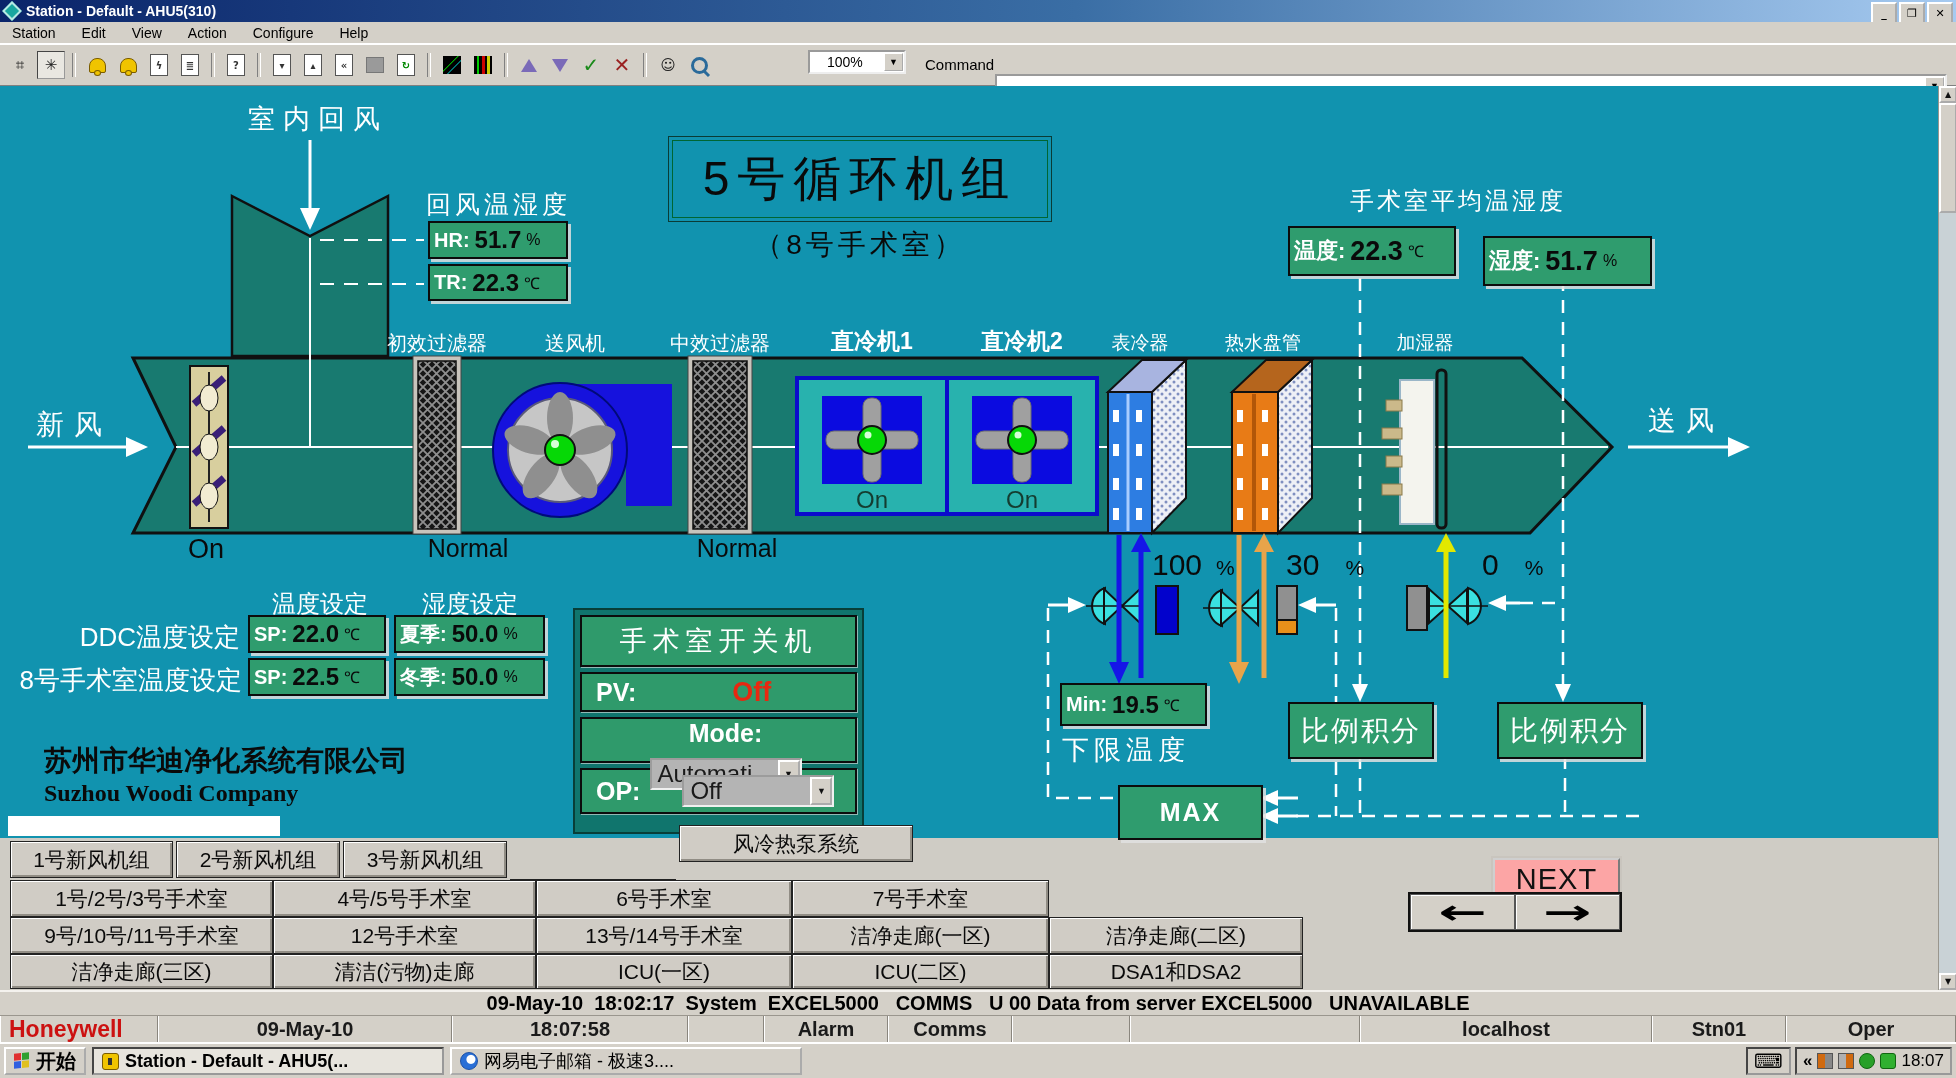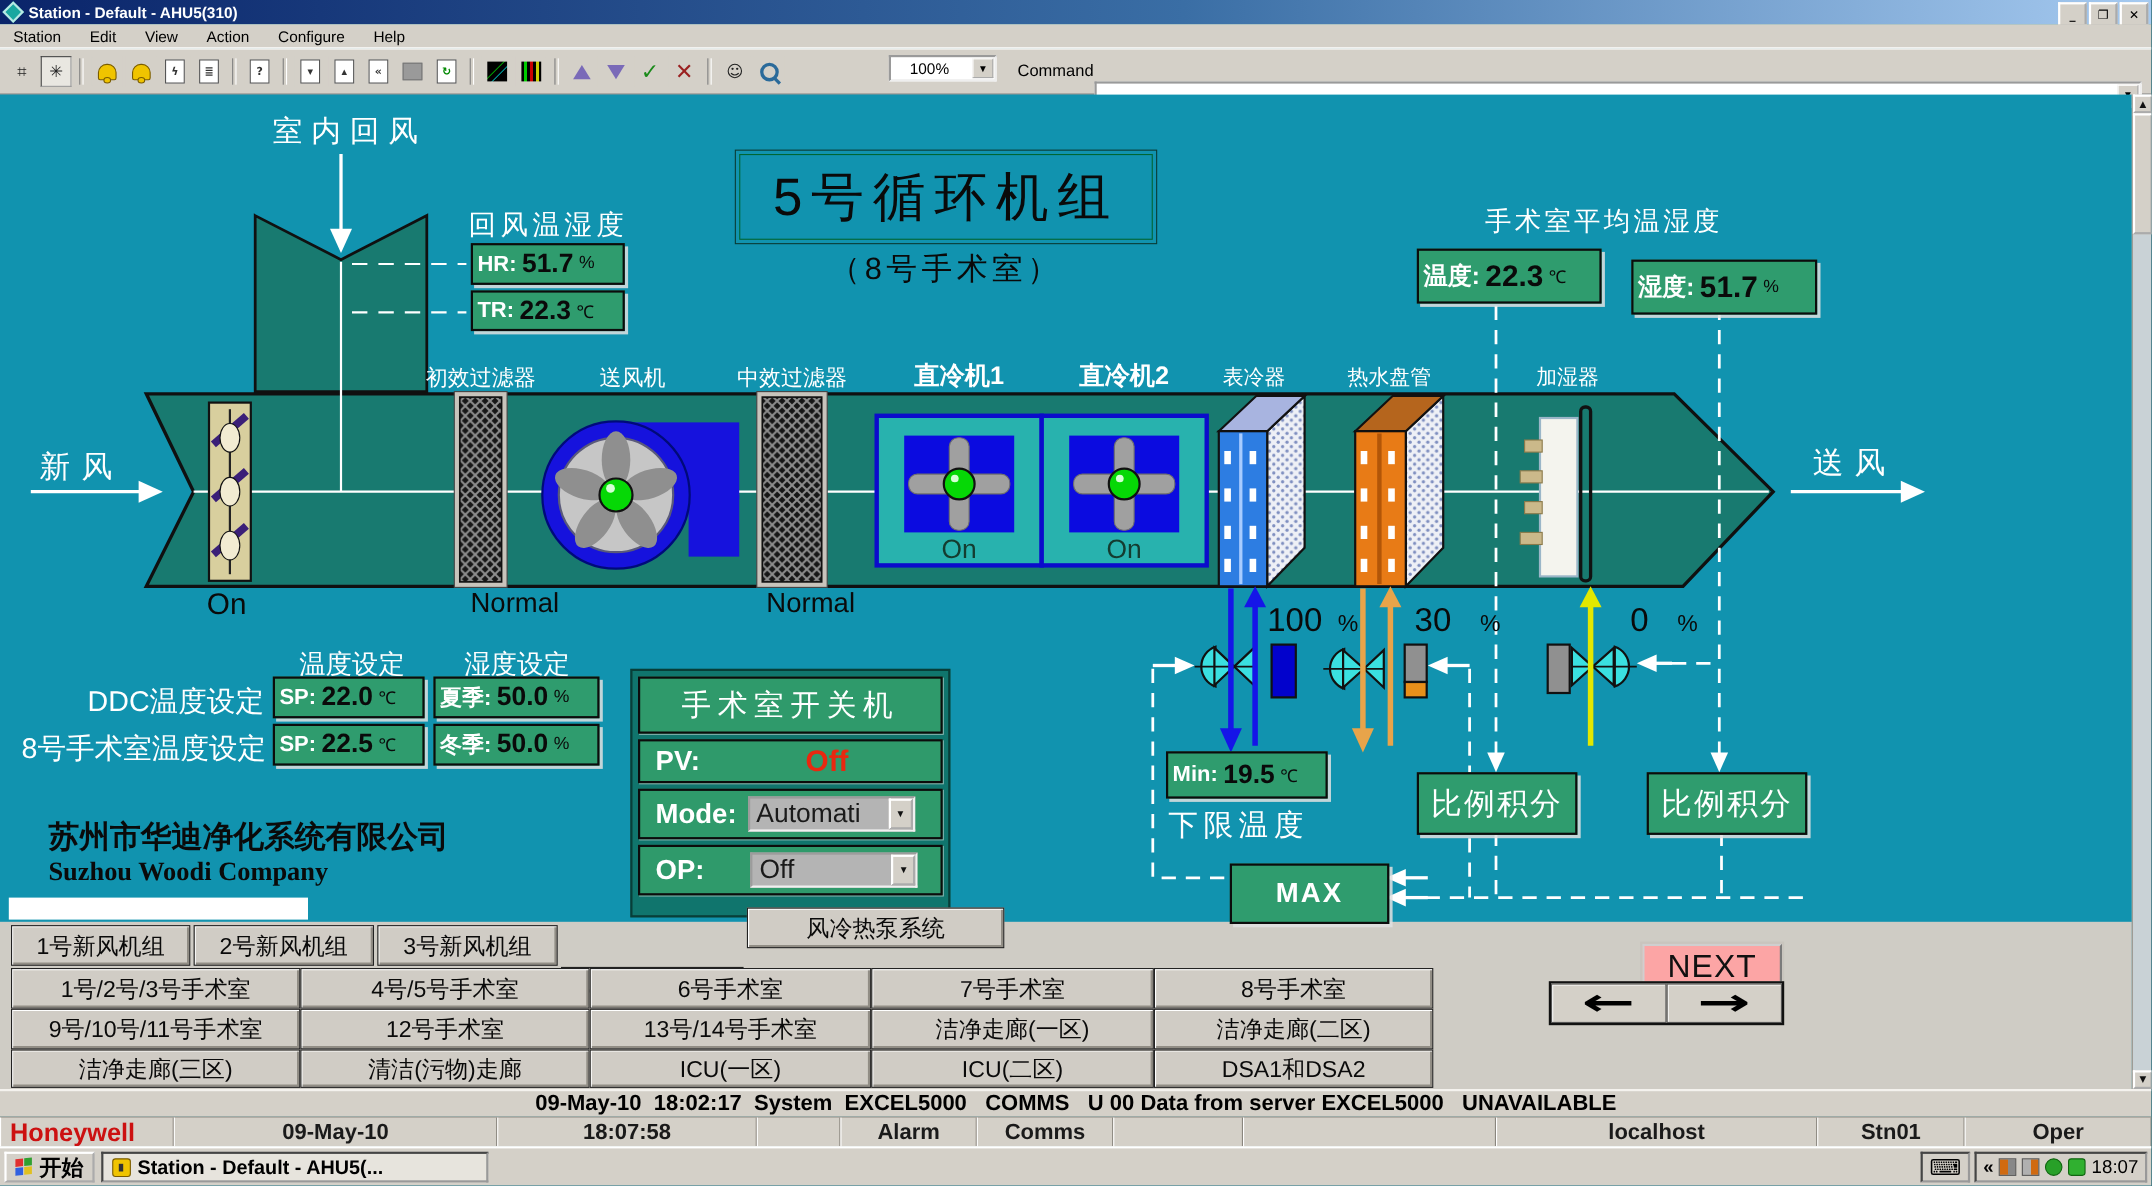--- a/index.html
+++ b/index.html
@@ -493,21 +493,21 @@
       <span class="vval">50.0</span>
       <span class="vunit">%</span>
   </div>
 
   <div class="abs" id="ctlpanel">
     <div class="csec" style="height:52px;justify-content:center;font-size:27px;letter-spacing:6px;color:#fff;">手术室开关机</div>
     <div class="csec" style="height:40px;padding-left:14px;">
       <span style="font-size:25px;font-weight:bold;color:#fff;">PV:</span>
       <span style="font-size:27px;font-weight:bold;color:#e82810;margin-left:96px;">Off</span>
     </div>
-    <div class="csec" style="height:46px;padding-left:14px;gap:10px;">
+    <div class="csec" style="height:46px;padding-left:14px;gap:10px;flex-direction:column;">
       <span style="font-size:25px;font-weight:bold;color:#fff;">Mode:</span>
       <span class="cselect">
         <span>Automati</span>
         <span class="drop">▼</span>
       </span>
     </div>
     <div class="csec" style="height:46px;padding-left:14px;gap:42px;">
       <span style="font-size:25px;font-weight:bold;color:#fff;">OP:</span>
       <span class="cselect">
         <span>Off</span>
@@ -523,21 +523,20 @@
   <div class="navbtn" style="left:10px;top:841px;width:163px;height:37px;">1号新风机组</div>
   <div class="navbtn" style="left:176px;top:841px;width:164px;height:37px;">2号新风机组</div>
   <div class="navbtn" style="left:343px;top:841px;width:164px;height:37px;">3号新风机组</div>
   <div class="navbtn" style="left:510px;top:841px;width:166px;height:37px;margin-top:38px;">4号新风机组</div>
   <div class="navbtn" style="left:679px;top:825px;width:234px;height:37px;">风冷热泵系统</div>
 
   <div class="navbtn" style="left:10px;top:880px;width:263px;height:37px;">1号/2号/3号手术室</div>
   <div class="navbtn" style="left:273px;top:880px;width:263px;height:37px;">4号/5号手术室</div>
   <div class="navbtn" style="left:536px;top:880px;width:256px;height:37px;">6号手术室</div>
   <div class="navbtn" style="left:792px;top:880px;width:257px;height:37px;">7号手术室</div>
-  <div class="navbtn" style="left:1049px;top:880px;width:254px;height:37px;">8号手术室</div>
 
   <div class="navbtn" style="left:10px;top:917px;width:263px;height:37px;">9号/10号/11号手术室</div>
   <div class="navbtn" style="left:273px;top:917px;width:263px;height:37px;">12号手术室</div>
   <div class="navbtn" style="left:536px;top:917px;width:256px;height:37px;">13号/14号手术室</div>
   <div class="navbtn" style="left:792px;top:917px;width:257px;height:37px;">洁净走廊(一区)</div>
   <div class="navbtn" style="left:1049px;top:917px;width:254px;height:37px;">洁净走廊(二区)</div>
 
   <div class="navbtn" style="left:10px;top:954px;width:263px;height:35px;">洁净走廊(三区)</div>
   <div class="navbtn" style="left:273px;top:954px;width:263px;height:35px;">清洁(污物)走廊</div>
   <div class="navbtn" style="left:536px;top:954px;width:256px;height:35px;">ICU(一区)</div>
@@ -579,20 +578,24 @@
           <i class="wf2"></i>
           <i class="wf3"></i>
           <i class="wf4"></i>
         </span>
       <span>开始</span>
     </div>
     <div class="tkbtn pressed" style="width:352px;">
       <span class="staticon"></span>
       <span>Station - Default - AHU5(...</span>
     </div>
+    <div class="tkbtn" style="width:352px;">
+      <span class="mailicon"></span>
+      <span>网易电子邮箱 - 极速3....</span>
+    </div>
     <div id="tray">
       <div class="trayinset">
         <span style="font-size:20px;font-family:'DejaVu Sans',sans-serif;">⌨</span>
       </div>
       <div class="trayinset">
         <span style="font-weight:bold;">«</span>
         <span class="tico" style="background:linear-gradient(90deg,#d06a10 50%,#888 50%);border:1px solid #555;"></span>
         <span class="tico" style="background:linear-gradient(90deg,#b0b0b0 50%,#d06a10 50%);border:1px solid #555;"></span>
         <span class="tico" style="background:#28a028;border-radius:50%;border:1px solid #116611;"></span>
         <span class="tico" style="background:#30b030;border-radius:3px;border:1px solid #116611;"></span>

